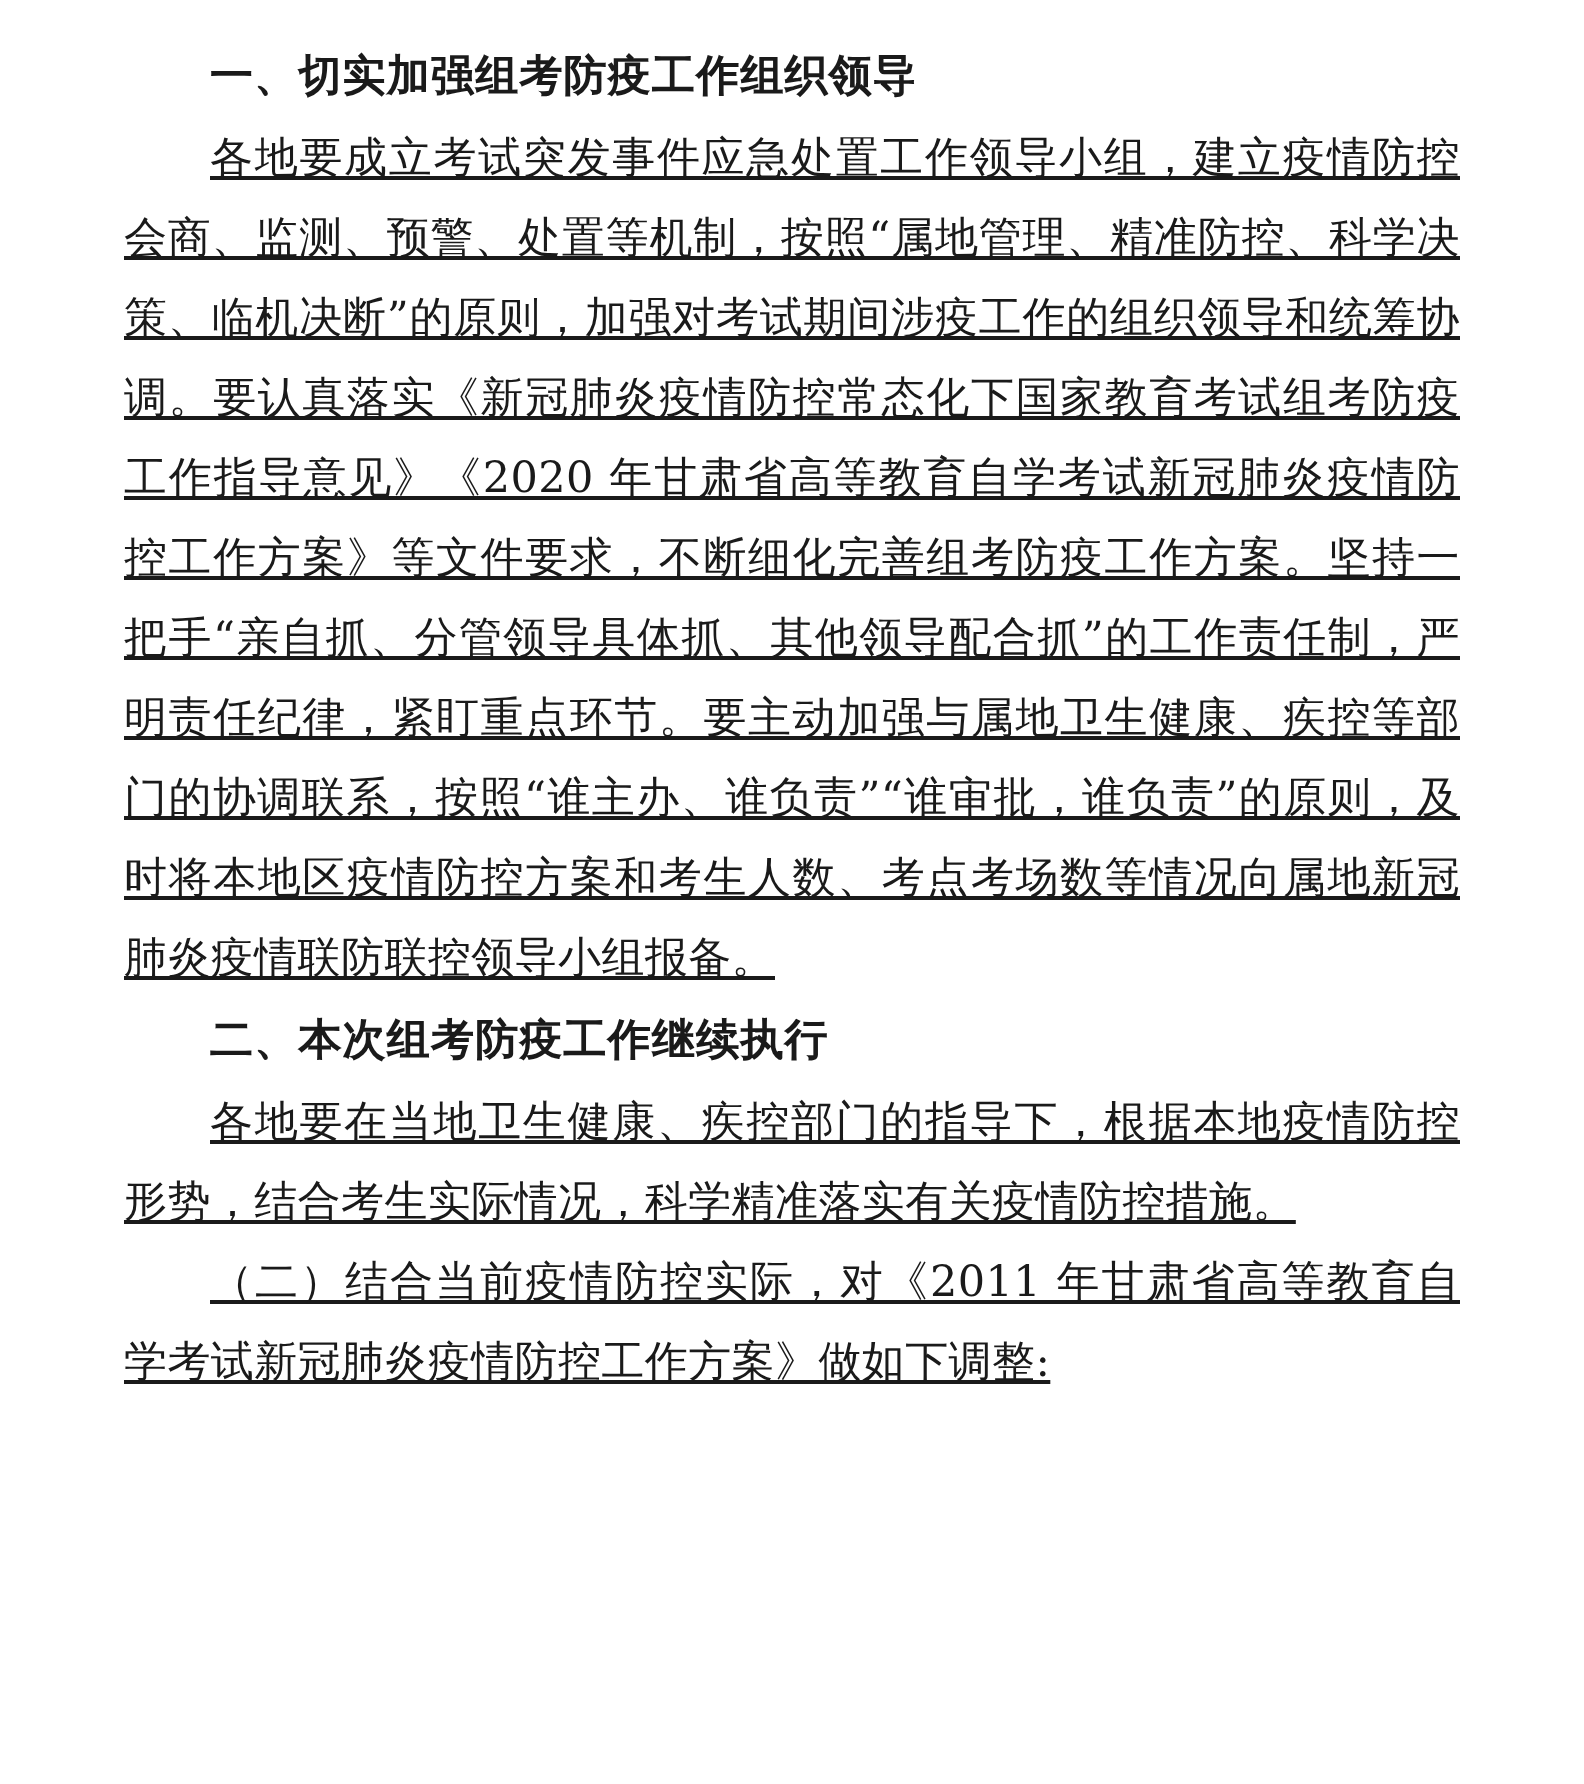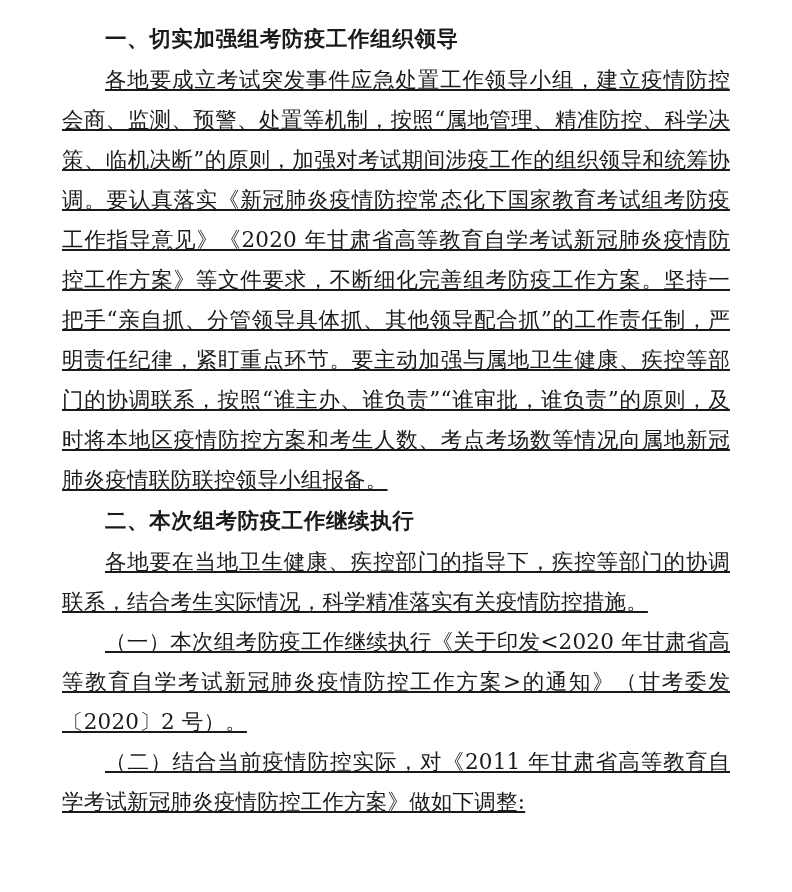--- a/index.html
+++ b/index.html
@@ -44,18 +44,17 @@
 </style>
 </head>
 <body>
 
 <div class="page">
   <div class="doc-body">
 
     <p class="heading">一、切实加强组考防疫工作组织领导</p>
     <p class="para">各地要成立考试突发事件应急处置工作领导小组，建立疫情防控会商、监测、预警、处置等机制，按照“属地管理、精准防控、科学决策、临机决断”的原则，加强对考试期间涉疫工作的组织领导和统筹协调。要认真落实《新冠肺炎疫情防控常态化下国家教育考试组考防疫工作指导意见》《2020 年甘肃省高等教育自学考试新冠肺炎疫情防控工作方案》等文件要求，不断细化完善组考防疫工作方案。坚持一把手“亲自抓、分管领导具体抓、其他领导配合抓”的工作责任制，严明责任纪律，紧盯重点环节。要主动加强与属地卫生健康、疾控等部门的协调联系，按照“谁主办、谁负责”“谁审批，谁负责”的原则，及时将本地区疫情防控方案和考生人数、考点考场数等情况向属地新冠肺炎疫情联防联控领导小组报备。</p>
     <p class="heading">二、本次组考防疫工作继续执行</p>
-    <p class="para">各地要在当地卫生健康、疾控部门的指导下，疾控等部门的协调联系，结合考生实际情况，科学精准落实有关疫情防控措施。</p>
-    <p class="para">（一）本次组考防疫工作继续执行《关于印发&lt;2020 年甘肃省高等教育自学考试新冠肺炎疫情防控工作方案&gt;的通知》（甘考委发〔2020〕2 号）。</p>
+    <p class="para">各地要在当地卫生健康、疾控部门的指导下，根据本地疫情防控形势，结合考生实际情况，科学精准落实有关疫情防控措施。</p>
     <p class="para">（二）结合当前疫情防控实际，对《2011 年甘肃省高等教育自学考试新冠肺炎疫情防控工作方案》做如下调整:</p>
 
   </div>
 </div>
 
 </body></html>

